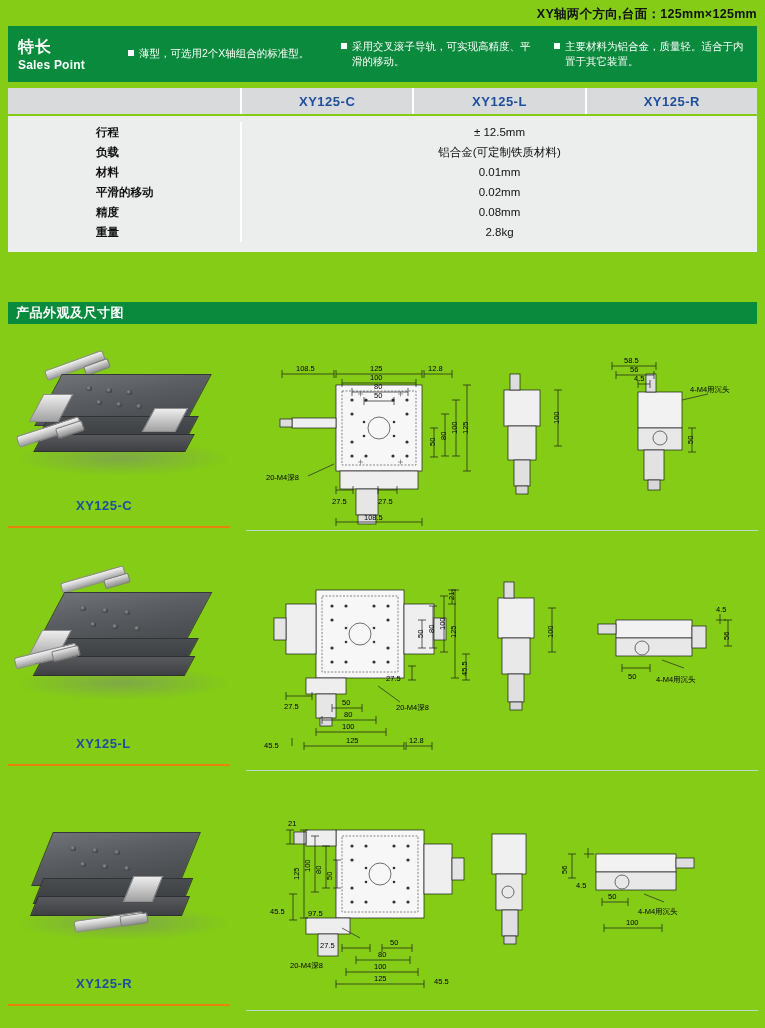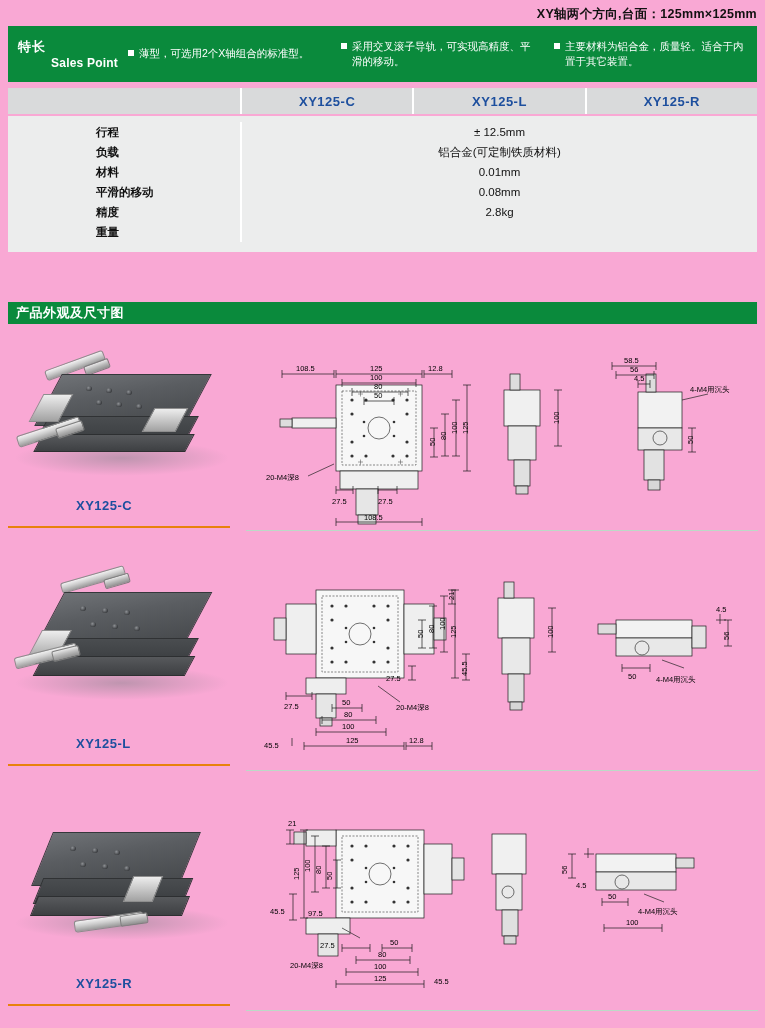--- a/index.html
+++ b/index.html
@@ -6,21 +6,21 @@
   html, body {
     margin: 0; padding: 0;
     background: #ffffff;
     font-family: "Liberation Sans", sans-serif;
   }
   .page {
     width: 765px;
     height: 1028px;
     position: relative;
     overflow: hidden;
-    background: #f9a8d4;
+    background: #84cc16;
   }
 
   
   .top-title {
     position: absolute;
     top: 6px; right: 8px;
     font-size: 12.5px;
     font-weight: bold;
     color: #111;
     letter-spacing: 0.3px;
@@ -36,22 +36,22 @@
   }
   .sales-label {
     width: 110px;
     background: #0a8a3c;
     color: #fff;
     display: flex;
     flex-direction: column;
     justify-content: center;
     padding-left: 10px;
   }
-  .sales-label .cn { font-size: 13px; font-weight: bold; letter-spacing:1px; }
-  .sales-label .en { font-size: 12px; font-weight: bold; letter-spacing:0.2px;text-align:right; }
+  .sales-label .cn { font-size: 16px; font-weight: bold; letter-spacing:1px; }
+  .sales-label .en { font-size: 12px; font-weight: bold; letter-spacing:0.2px; }
   .sales-points {
     flex: 1;
     background: #0a8a3c;
     display: flex;
     align-items: center;
     color: #fff;
   }
   .sp-item {
     display: flex;
     align-items: flex-start;
@@ -263,20 +263,21 @@
         <div>负载</div>
         <div>材料</div>
         <div>平滑的移动</div>
         <div>精度</div>
         <div>重量</div>
       </div>
       <div class="spec-values">
         <div>± 12.5mm</div>
         <div>铝合金(可定制铁质材料)</div>
         <div>0.01mm</div>
+        <div>0.02mm</div>
         <div>0.08mm</div>
         <div>2.8kg</div>
       </div>
     </div>
   </div>
 
   <div class="section-bar">产品外观及尺寸图</div>
 
   <div class="prow" id="row-c">
     <div class="photo-cell">

